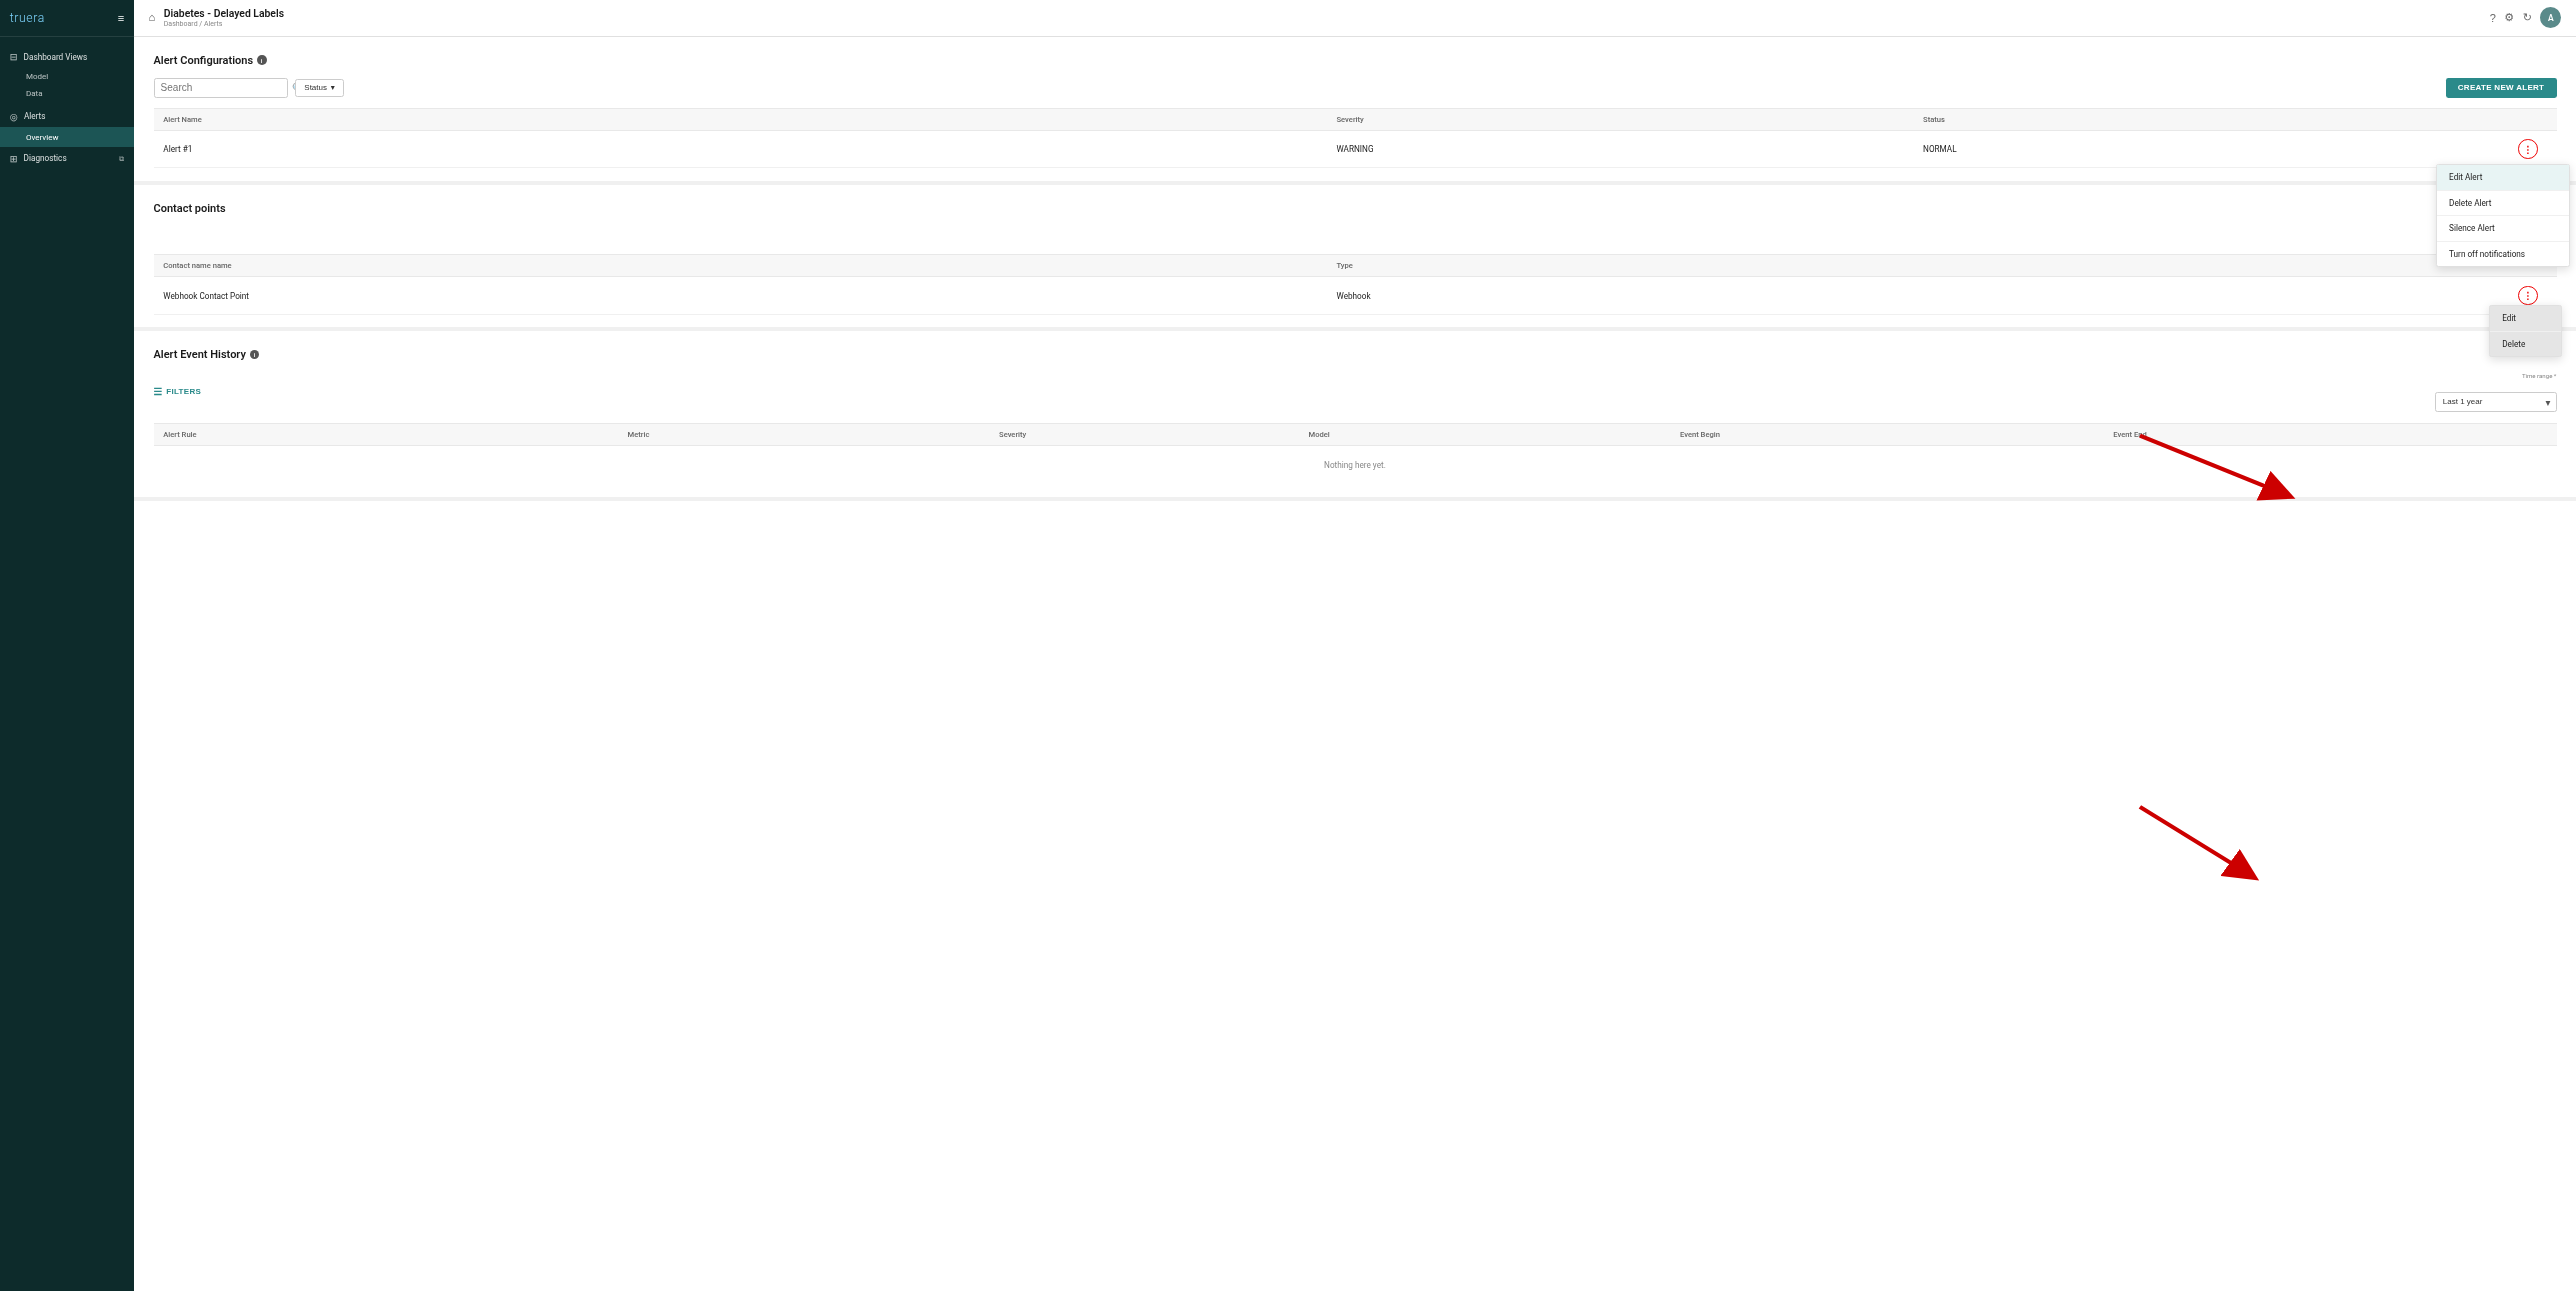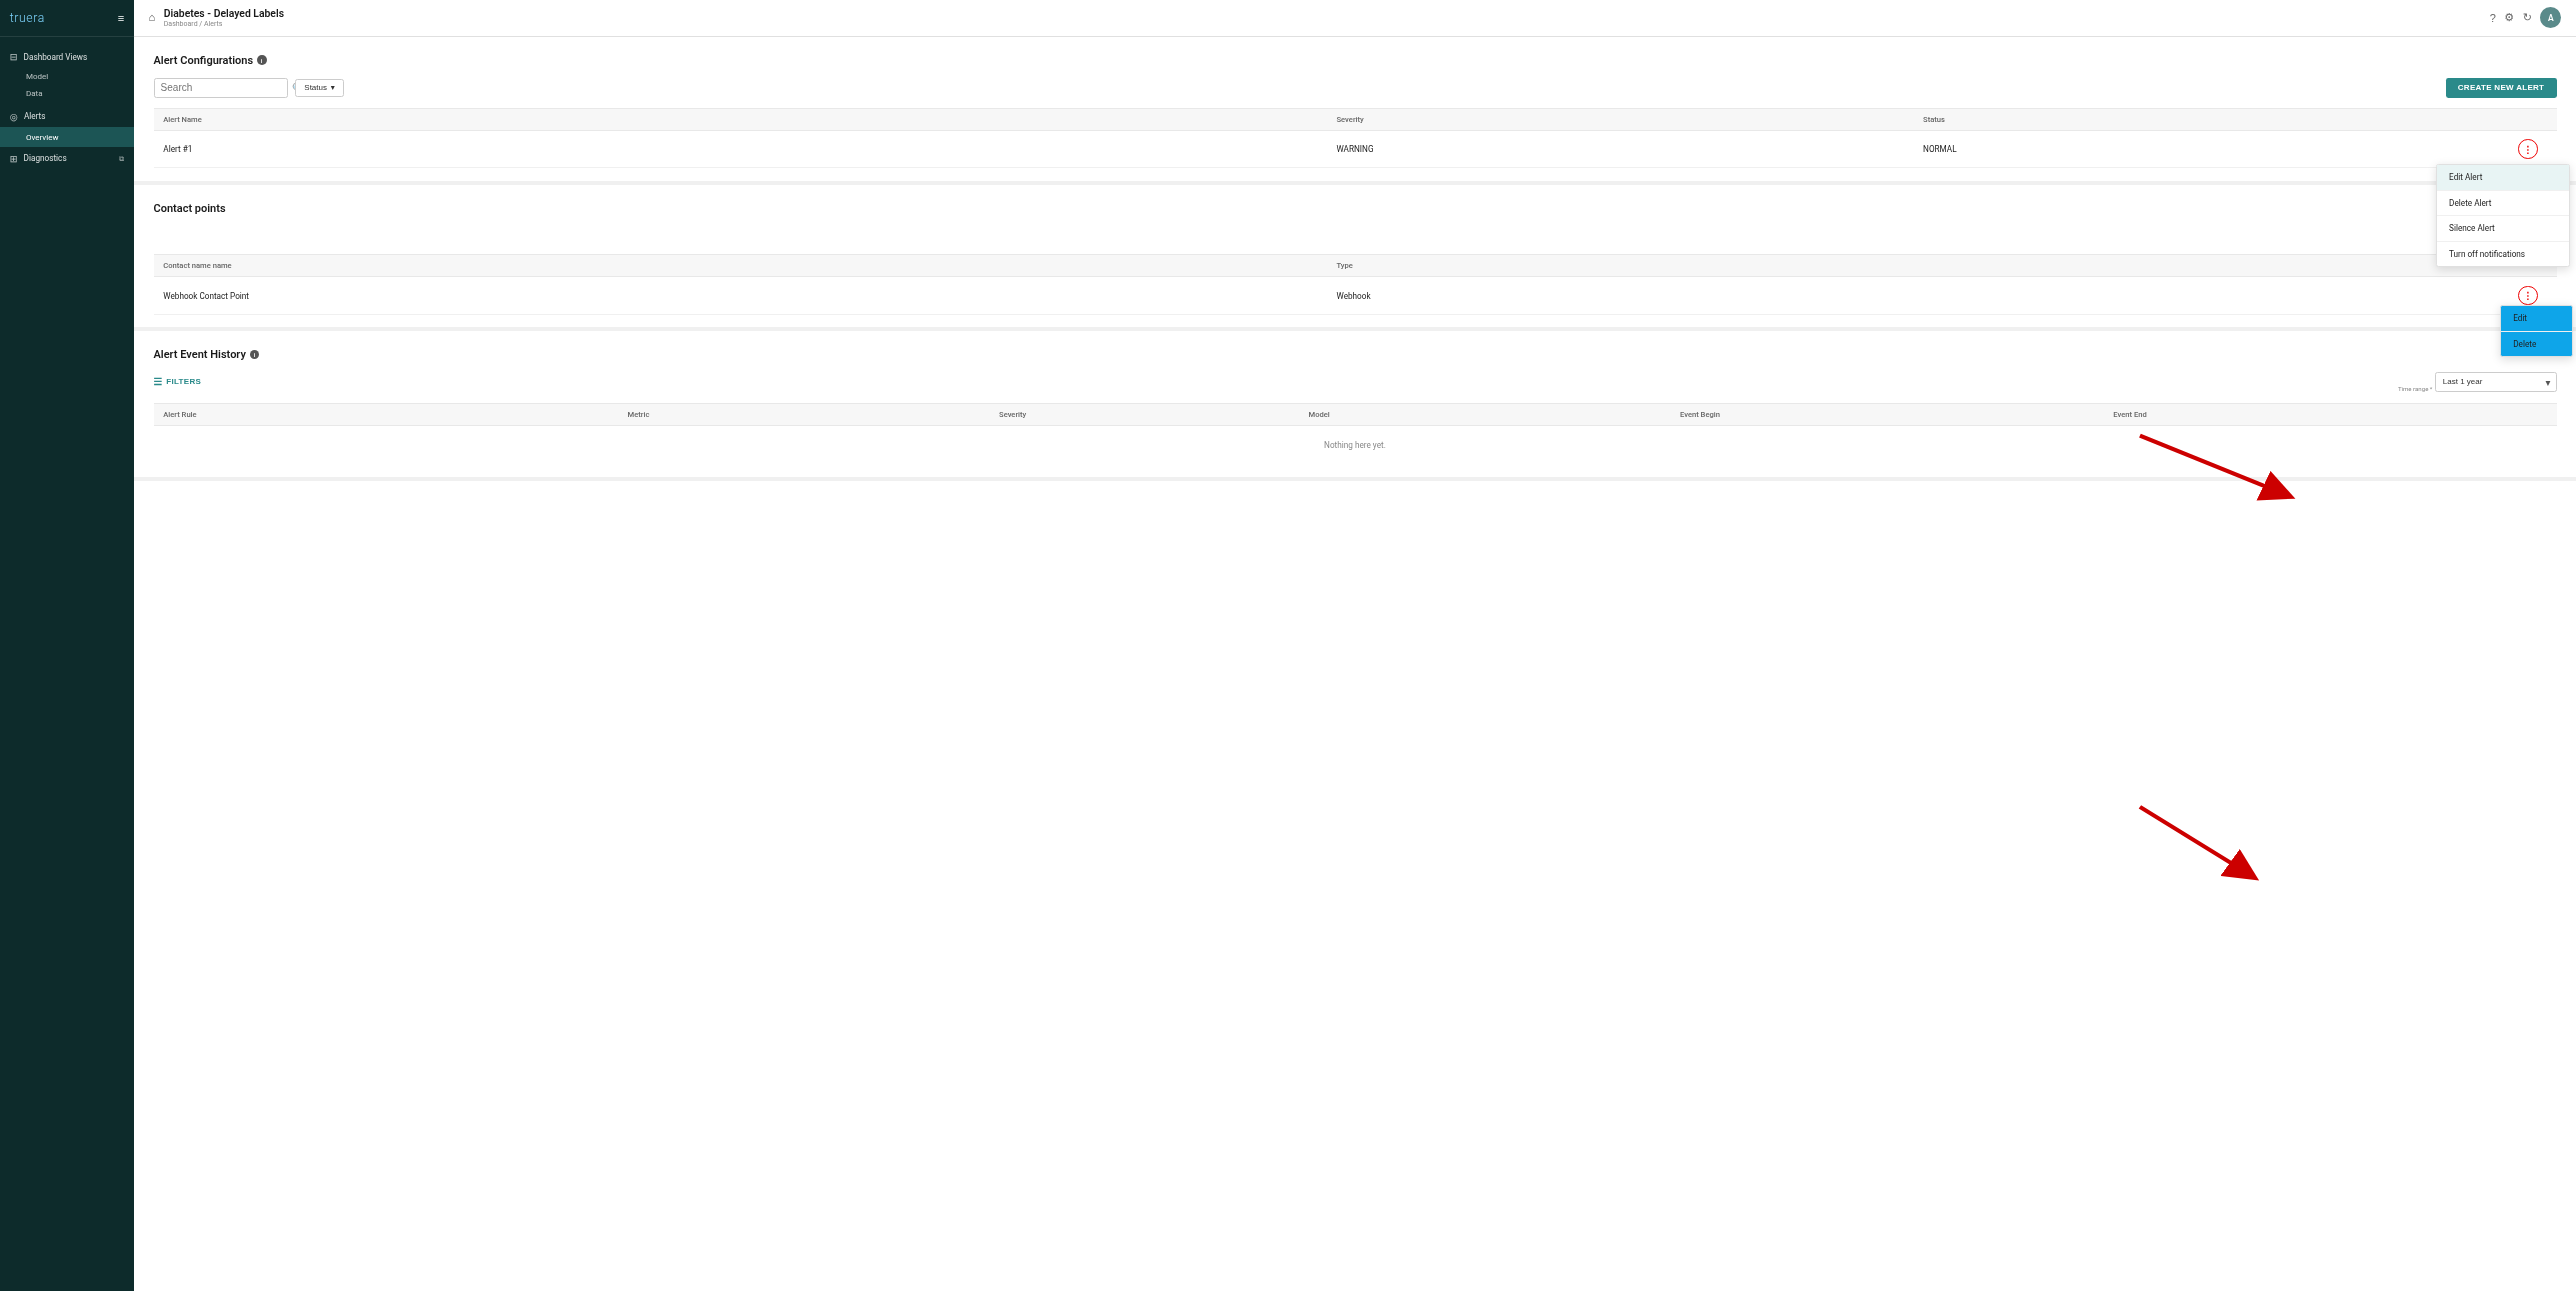--- a/index.html
+++ b/index.html
@@ -282,22 +282,23 @@
       letter-spacing: 0.3px;
       cursor: pointer;
       background: none;
       border: none;
       text-transform: uppercase;
     }
     .time-range-box {
       margin-left: auto;
       display: flex;
       align-items: center;
+      flex-direction: column;
       align-items: flex-end;
-      gap: 2px;
+      gap: 13px;
     }
     .time-range-label {
       font-size: 6.1px;
       color: #888;
     }
     .time-range-select {
       border: 0.6px solid #ccc;
       border-radius: 2.4px;
       padding: 4.3px 18.3px 4.3px 7.3px;
       font-size: 8px;
@@ -354,22 +355,22 @@
       cursor: pointer;
       border-bottom: 0.6px solid #f0f0f0;
     }
     .alert-dropdown-item:last-child { border-bottom: none; }
     .alert-dropdown-item:first-child { background: #e8f4f4; }
 
     
     .contact-dropdown {
       position: absolute;
       top: 305px;
-      right: 3px;
-      background: #0ea5e9;
+      right: 14px;
+      background: #e5e5e5;
       border: 0.6px solid #e0e0e0;
       border-radius: 2.4px;
       box-shadow: 0 2.4px 9.8px rgba(0,0,0,0.13);
       width: 73px;
       z-index: 200;
     }
     .contact-dropdown-item {
       padding: 7.3px 12.2px;
       font-size: 8.2px;
       color: #222;

